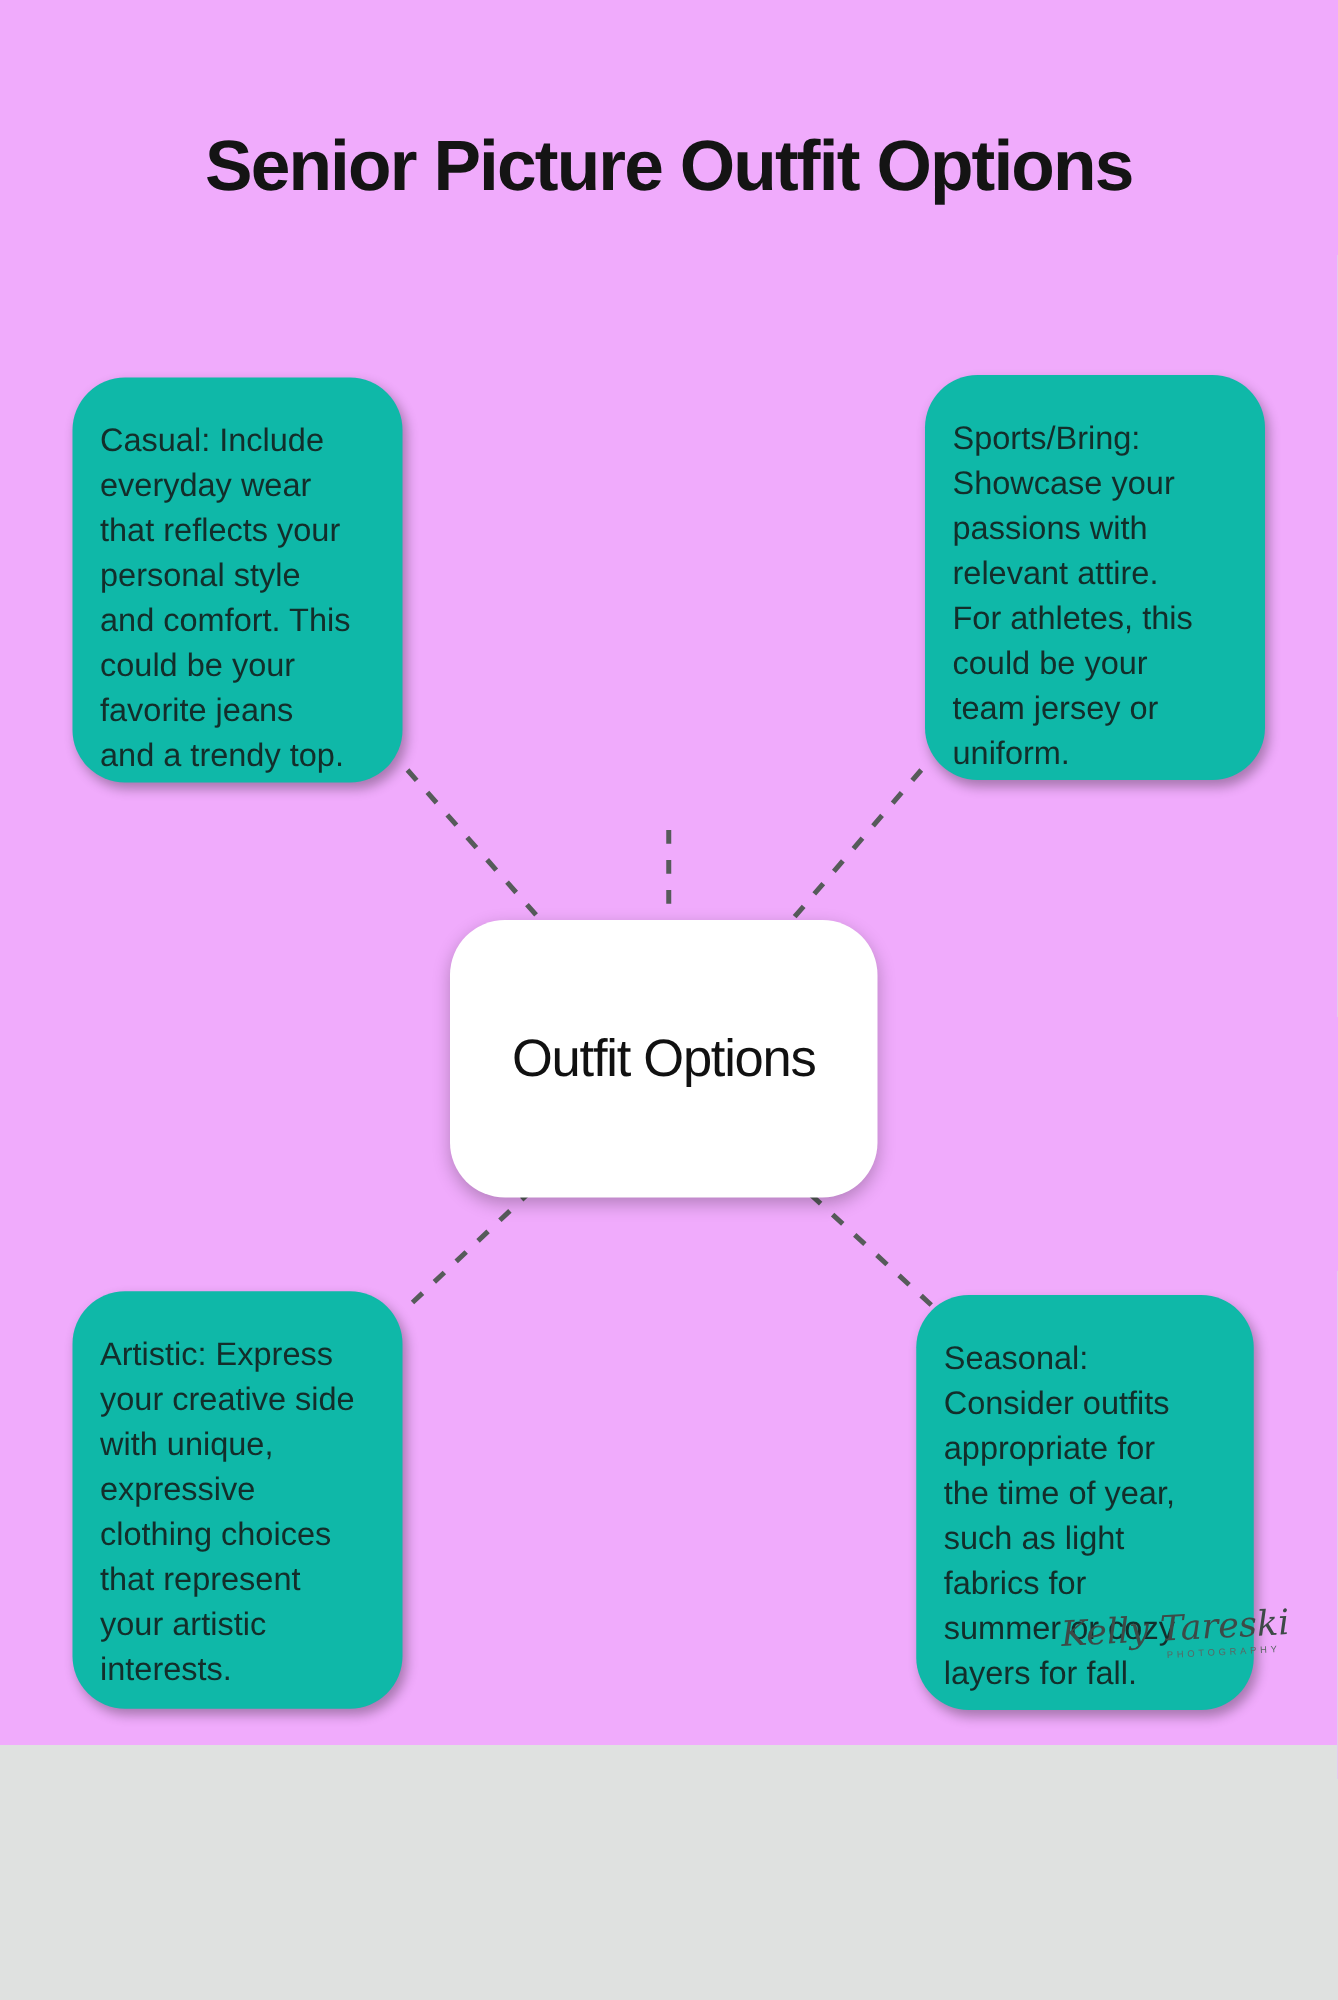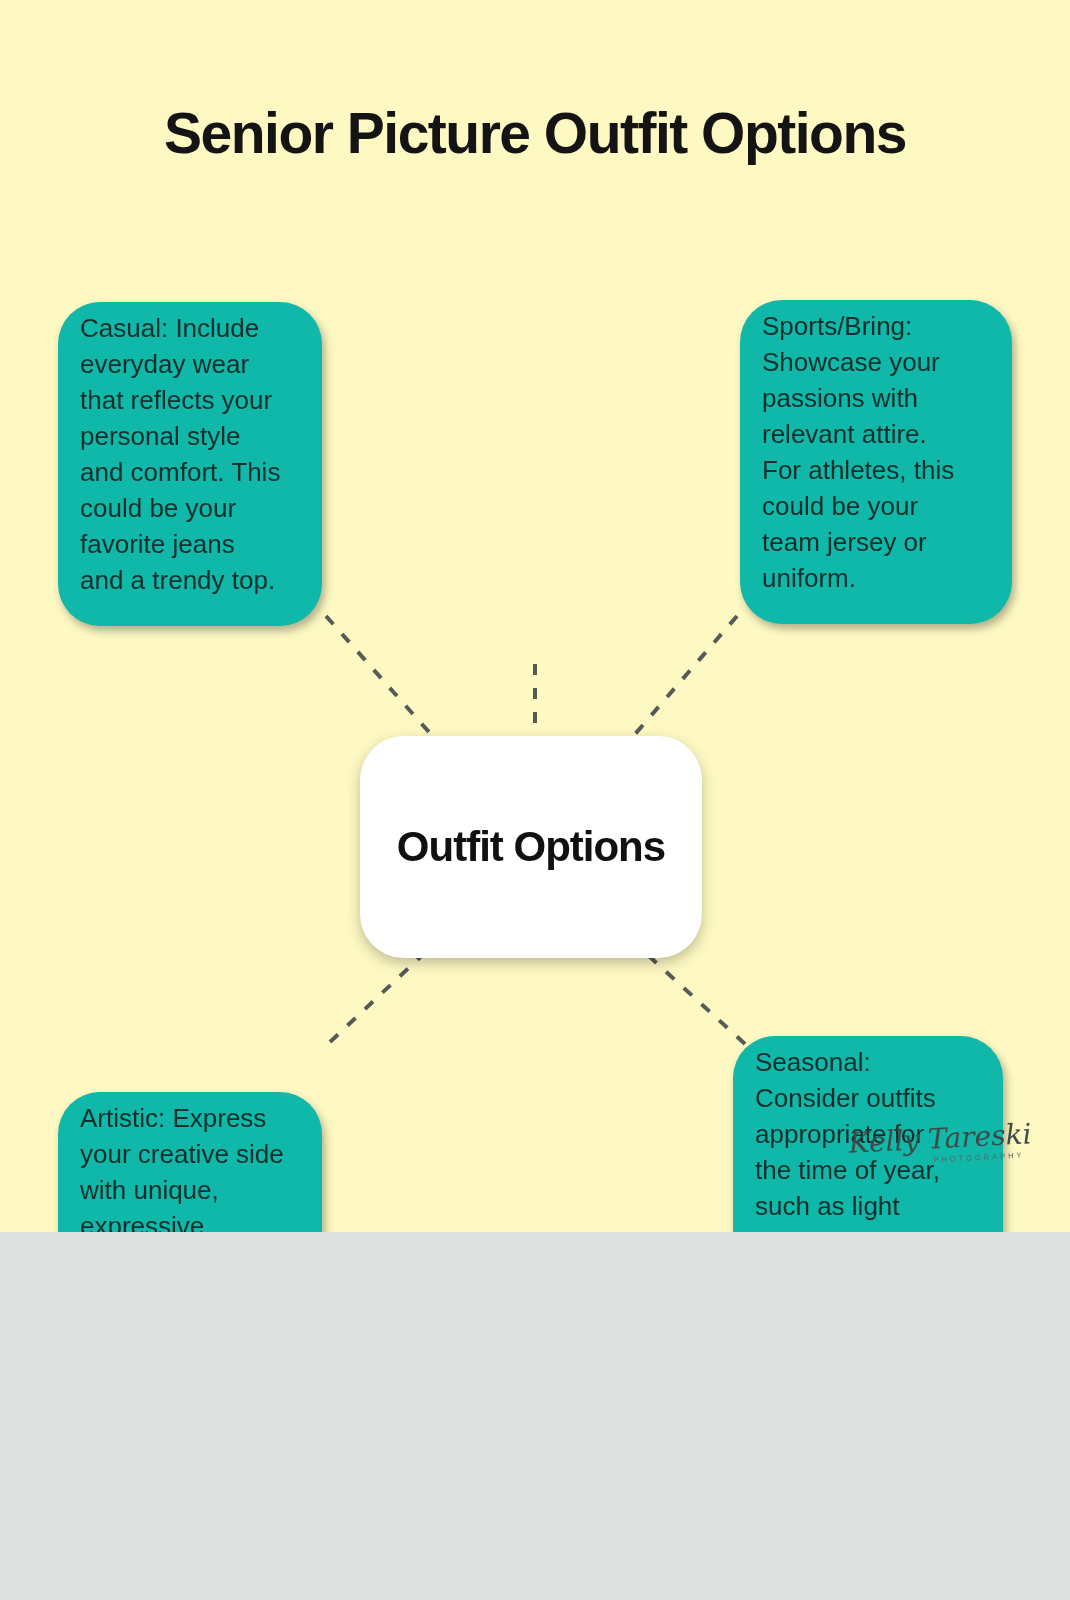--- a/index.html
+++ b/index.html
@@ -4,22 +4,22 @@
 <style>
   html, body {
     margin: 0;
     padding: 0;
     background: #dfe1e0;
     font-family: "Liberation Sans", sans-serif;
   }
   .canvas {
     position: relative;
     width: 1070px;
-    height: 1232px;
-    background: #fef9c3;
+    height: 1396px;
+    background: #f0abfc;
     overflow: hidden;
   }
   .page-title {
     position: absolute;
     top: 100px;
     left: 0;
     width: 1070px;
     text-align: center;
     font-size: 57px;
     font-weight: 800;
@@ -38,50 +38,50 @@
     stroke: #565b5a;
     stroke-width: 4;
     stroke-dasharray: 11 13;
   }
   .node {
     position: absolute;
     background: #0fb8a8;
     border-radius: 42px;
     box-shadow: 3px 5px 9px rgba(0,0,0,0.30);
     box-sizing: border-box;
-    padding: 8px 22px;
+    padding: 32px 22px;
   }
   .node-text {
     display: block;
     white-space: pre-line;
     font-size: 26px;
     line-height: 36px;
     color: #132e2b;
   }
   .node-casual   { left: 58px;  top: 302px;  width: 264px; height: 324px; }
   .node-formal   { left: 403px; top: 296px;  width: 253px; height: 372px; }
   .node-sports   { left: 740px; top: 300px;  width: 272px; height: 324px; }
-  .node-artistic { left: 58px;  top: 1092px; width: 264px; height: 334px; }
+  .node-artistic { left: 58px;  top: 1033px; width: 264px; height: 334px; }
   .node-seasonal { left: 733px; top: 1036px; width: 270px; height: 332px; }
   .center-node {
     position: absolute;
     left: 360px;
     top: 736px;
     width: 342px;
     height: 222px;
     background: #ffffff;
     border-radius: 44px;
     box-shadow: 0 5px 14px rgba(0,0,0,0.25);
     display: flex;
     align-items: center;
     justify-content: center;
   }
   .center-label {
     font-size: 42px;
-    font-weight: bold;
+    font-weight: normal;
     letter-spacing: -1px;
     color: #111111;
   }
   .signature {
     position: absolute;
     right: 38px;
     bottom: 68px;
     text-align: right;
     transform: rotate(-3deg);
   }

